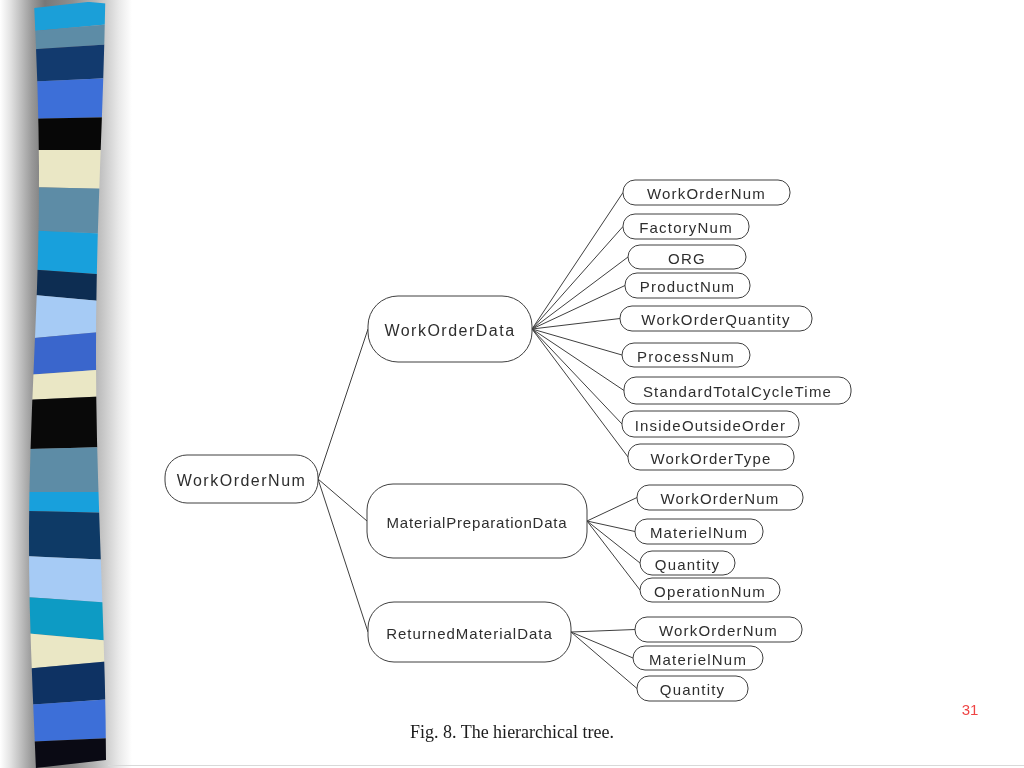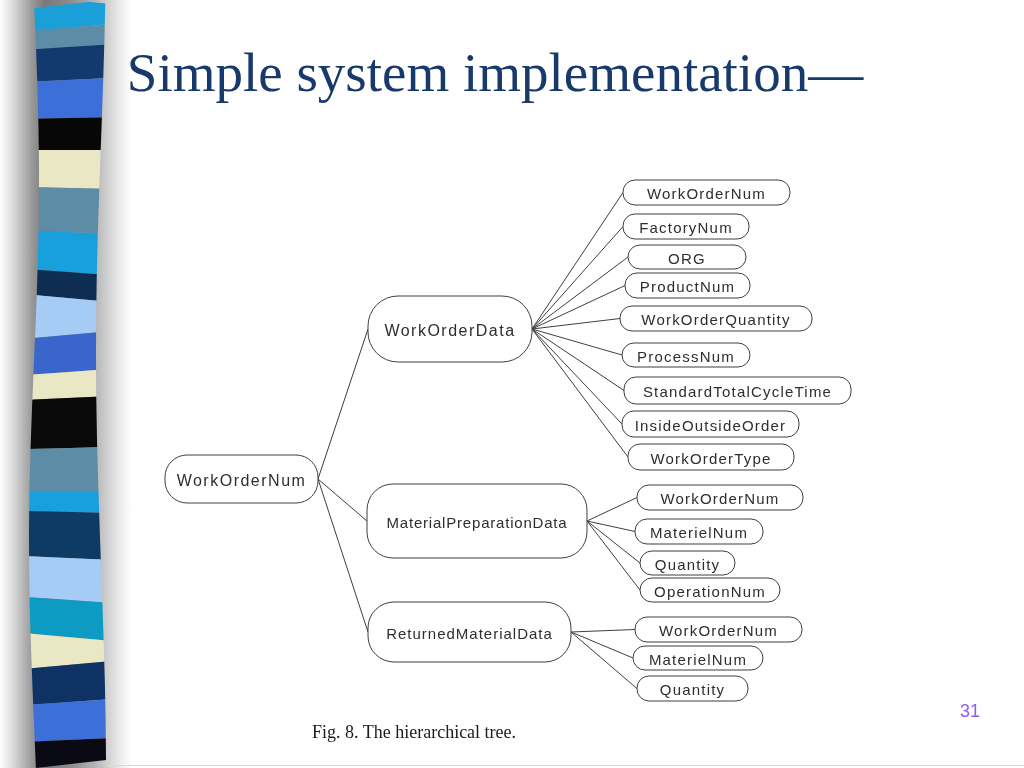--- a/index.html
+++ b/index.html
@@ -23,30 +23,30 @@
   }
   
   .diagram{position:absolute;left:0;top:0;}
   .diagram text{
     font-family:"Liberation Sans",sans-serif;
     fill:#2e2e2e;
   }
   
   .caption{
     position:absolute;left:312px;top:722px;width:400px;
-    text-align:left;
+    text-align:center;
     font-family:"Liberation Serif",serif;
     font-size:18px;color:#1c1c1c;
   }
   
   .page-number{
     position:absolute;left:948px;top:701px;width:44px;
     text-align:center;
     font-family:"Liberation Sans",sans-serif;
-    font-size:18px;color:#8b5cf6;
+    font-size:15px;color:#ef4444;
   }
   .bottom-line{
     position:absolute;left:108px;top:765px;width:916px;height:1px;
     background:#d9d9d9;
   }
 </style>
 </head>
 <body>
 
 <div class="left-art">
@@ -75,21 +75,20 @@
         <polygon points="24,597 112,603 112,641 24,633" fill="#0d9bc4"></polygon>
         <polygon points="24,633 112,641 112,661 24,669" fill="#eae7c5"></polygon>
         <polygon points="24,669 112,661 112,699 24,705" fill="#0e3263"></polygon>
         <polygon points="24,705 112,699 112,738 24,742" fill="#3d6fd8"></polygon>
         <polygon points="24,742 112,738 112,767 24,769" fill="#0a0a14"></polygon>
       </g>
     </svg>
 </div>
 
 <div class="title">
-  <div>Simple system implementation—</div>
 </div>
 
 <svg id="tree-svg" class="diagram" width="1024" height="768" viewBox="0 0 1024 768">
     <line x1="318" y1="479" x2="368" y2="329" stroke="#3f3f3f" stroke-width="1"></line>
     <line x1="532" y1="329" x2="623" y2="192.5" stroke="#3f3f3f" stroke-width="1"></line>
     <line x1="532" y1="329" x2="623" y2="226.5" stroke="#3f3f3f" stroke-width="1"></line>
     <line x1="532" y1="329" x2="628" y2="257" stroke="#3f3f3f" stroke-width="1"></line>
     <line x1="532" y1="329" x2="625" y2="285.5" stroke="#3f3f3f" stroke-width="1"></line>
     <line x1="532" y1="329" x2="620" y2="318.5" stroke="#3f3f3f" stroke-width="1"></line>
     <line x1="532" y1="329" x2="622" y2="355" stroke="#3f3f3f" stroke-width="1"></line>

